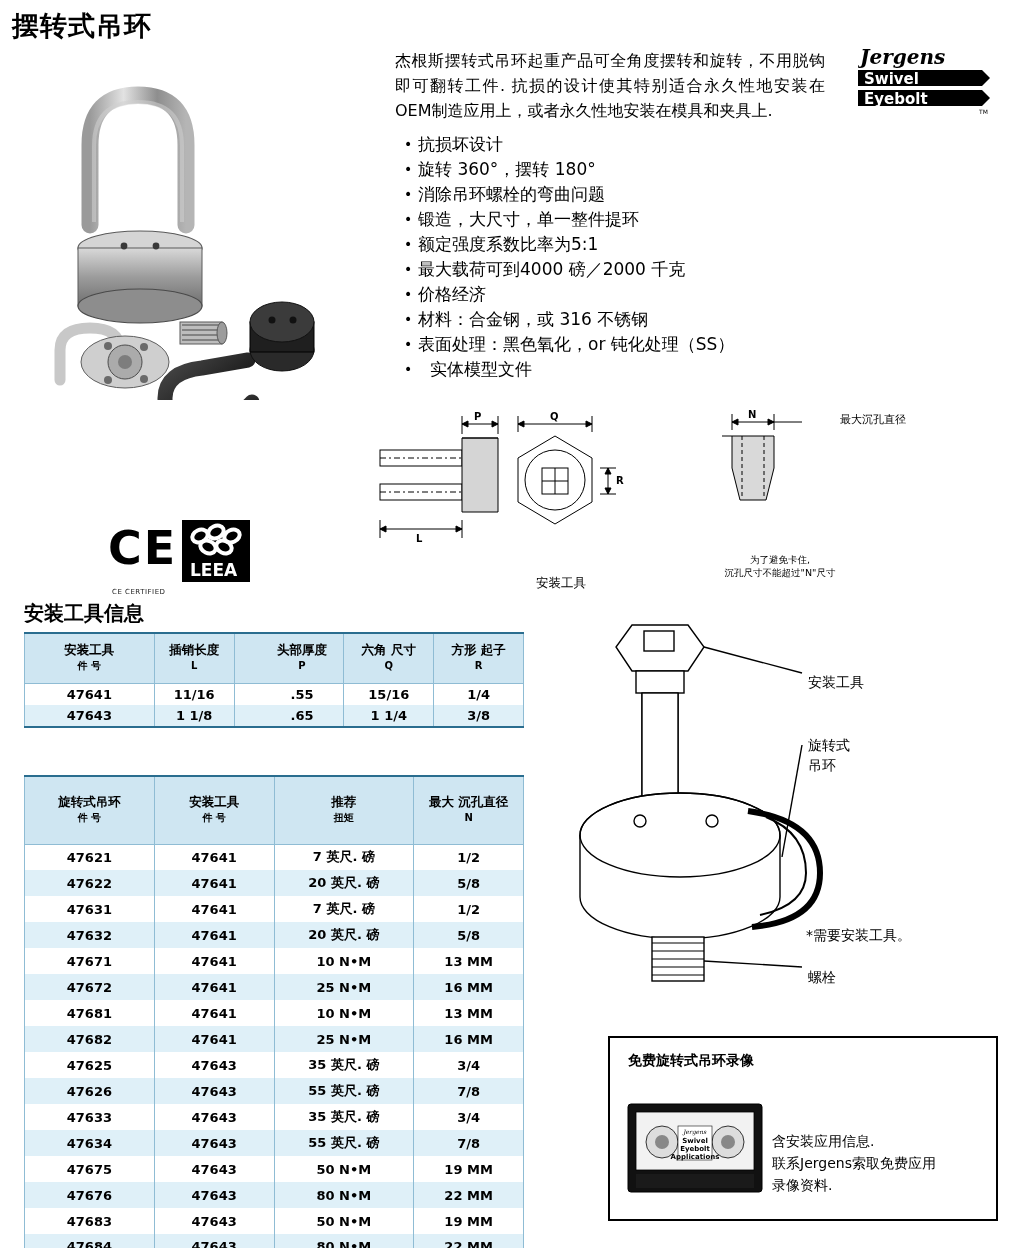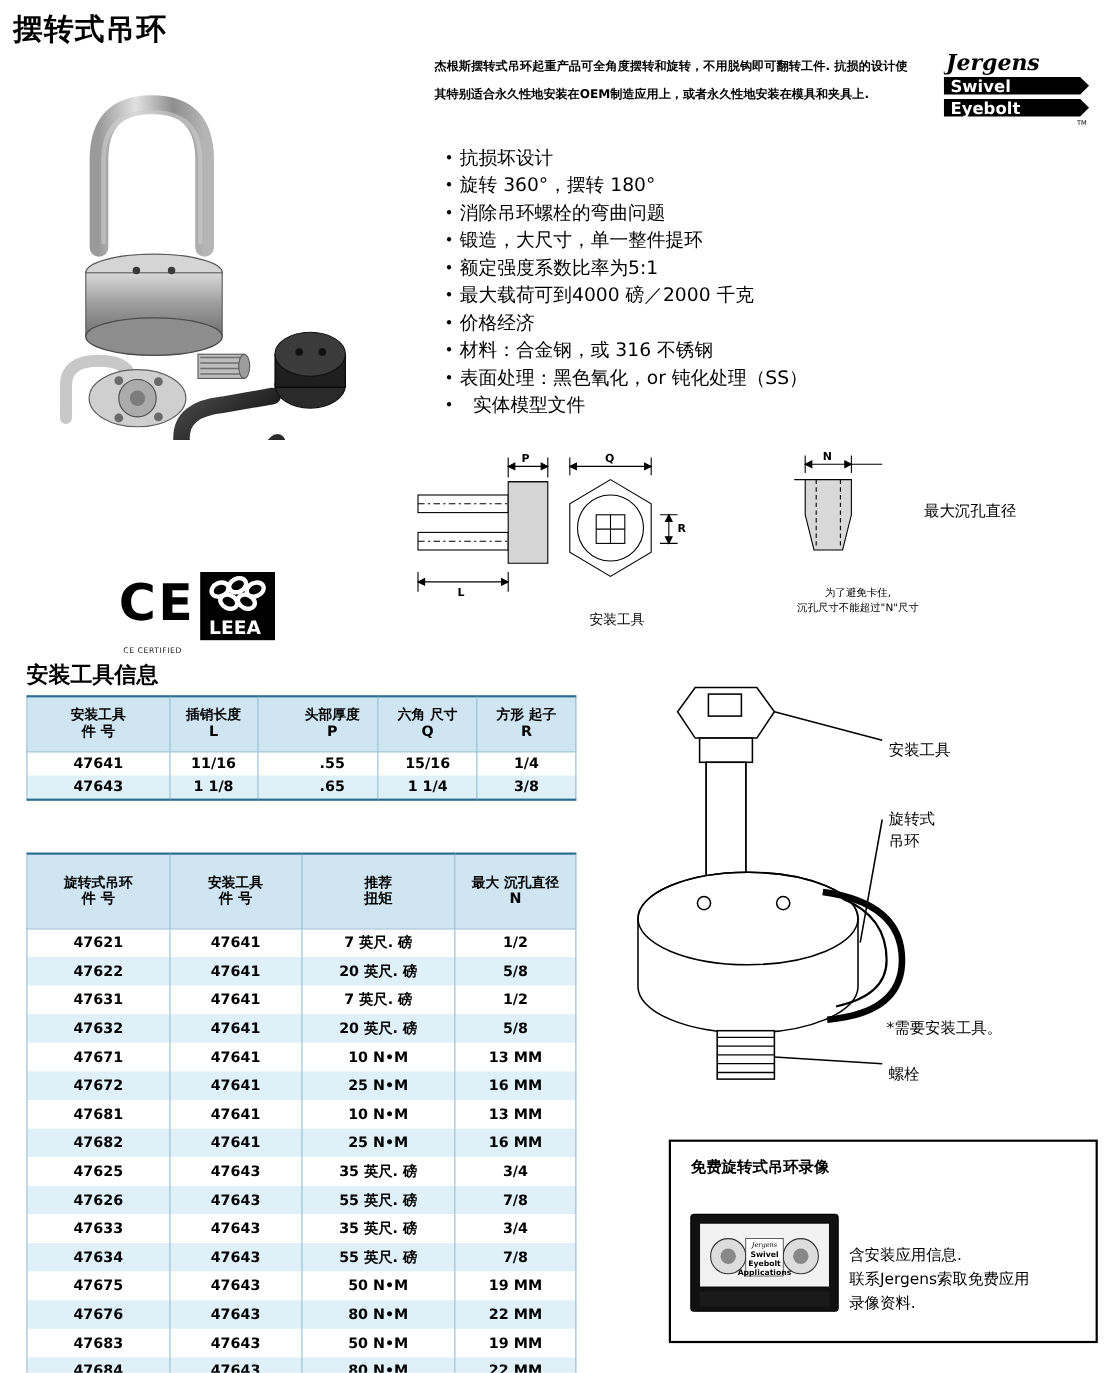--- a/index.html
+++ b/index.html
@@ -21,21 +21,21 @@
 
   
   .photo-box {
     position:absolute; left:20px; top:50px; width:350px; height:350px;
   }
   .photo-svg { width:100%; height:100%; display:block; }
 
   
   .intro {
     position:absolute; left:395px; top:48px; width:430px;
-    font-size:11px; line-height:25px; text-align:justify;font-weight:bold;
+    font-size:16px; line-height:25px; text-align:justify;
   }
 
   
   .bullets {
     position:absolute; left:400px; top:132px; width:460px;
     font-size:17px; line-height:24.5px;
   }
   .bullets ul { margin:0; padding-left:18px; list-style:none; }
   .bullets li { position:relative; padding-left:0; margin:0 0 0.5px 0; }
   .bullets li:before {
@@ -49,21 +49,21 @@
   
   .marks { position:absolute; left:108px; top:520px; width:170px; height:70px; }
   .ce-cert {
     position:absolute; left:112px; top:588px; font-size:7px; letter-spacing:0.5px;
     color:#222;
   }
 
   
   .tech { position:absolute; left:370px; top:408px; width:630px; height:175px; }
   .tech-cap {
-    position:absolute; font-size:12.5px; text-align:center;
+    position:absolute; font-size:12.5px; text-align:center;margin-top:20px;
   }
   .cap-tool { left:506px; top:555px; width:110px; }
   .cap-note { left:700px; top:533px; width:160px; font-size:9.5px; line-height:13px; text-align:center;}
 
   
   .sec-head {
     position:absolute; left:24px; top:600px; font-size:20px; font-weight:bold;
   }
 
   
@@ -73,21 +73,21 @@
   }
   .tbl th, .tbl td {
     border-left:1px solid #8fbcd4; border-right:1px solid #8fbcd4;
     text-align:center; padding:2px 4px;
   }
   .tbl thead th {
     background:#cfe6f2; font-weight:bold; font-size:12.5px; line-height:16px;
     border-top:2px solid #2a6d8f; border-bottom:1px solid #8fbcd4;
     height:50px; vertical-align:middle;
   }
-  .tbl thead th .sub { display:block; font-weight:bold; font-size:13px; }
+  .tbl thead th .sub { display:block; font-weight:bold; font-size:10px; }
   .tbl tbody td { height:22px; font-weight:bold; }
   .tbl tbody tr:nth-child(odd) td { background:#ffffff; }
   .tbl tbody tr:nth-child(even) td { background:#dff0f8; }
   .tbl tbody tr:last-child td { border-bottom:2px solid #2a6d8f; }
 
   #table-tools { left:24px; top:632px; width:500px; }
   #table-tools th:nth-child(1), #table-tools td:nth-child(1) { width:130px; }
   #table-tools th:nth-child(2), #table-tools td:nth-child(2) { width:80px; }
   #table-tools th:nth-child(3), #table-tools td:nth-child(3) { width:110px;padding-left:30px; }
   #table-tools th:nth-child(4), #table-tools td:nth-child(4) { width:90px; }
@@ -284,21 +284,21 @@
         <text x="378" y="10" font-size="10" font-weight="bold" fill="#000" stroke="none">N</text>
         <line x1="404" y1="14" x2="432" y2="14"></line>
         <path d="M362 28 L404 28 L404 60 L396 92 L370 92 L362 60 Z" fill="#d9d9d9"></path>
         <line x1="372" y1="28" x2="372" y2="90" stroke-dasharray="4,3"></line>
         <line x1="394" y1="28" x2="394" y2="90" stroke-dasharray="4,3"></line>
         <line x1="352" y1="28" x2="362" y2="28"></line>
       </g>
     </svg>
   </div>
   <div class="tech-cap cap-tool">安装工具</div>
-  <div style="position:absolute;left:840px;top:412px;font-size:14px;margin-top:44px;">最大沉孔直径</div>
+  <div style="position:absolute;left:840px;top:412px;font-size:11px;">最大沉孔直径</div>
   <div class="tech-cap cap-note">
     <span>为了避免卡住,</span><br>
     <span>沉孔尺寸不能超过"N"尺寸</span>
   </div>
 
   <div class="sec-head">安装工具信息</div>
 
   <table class="tbl" id="table-tools">
     <thead>
       <tr>

